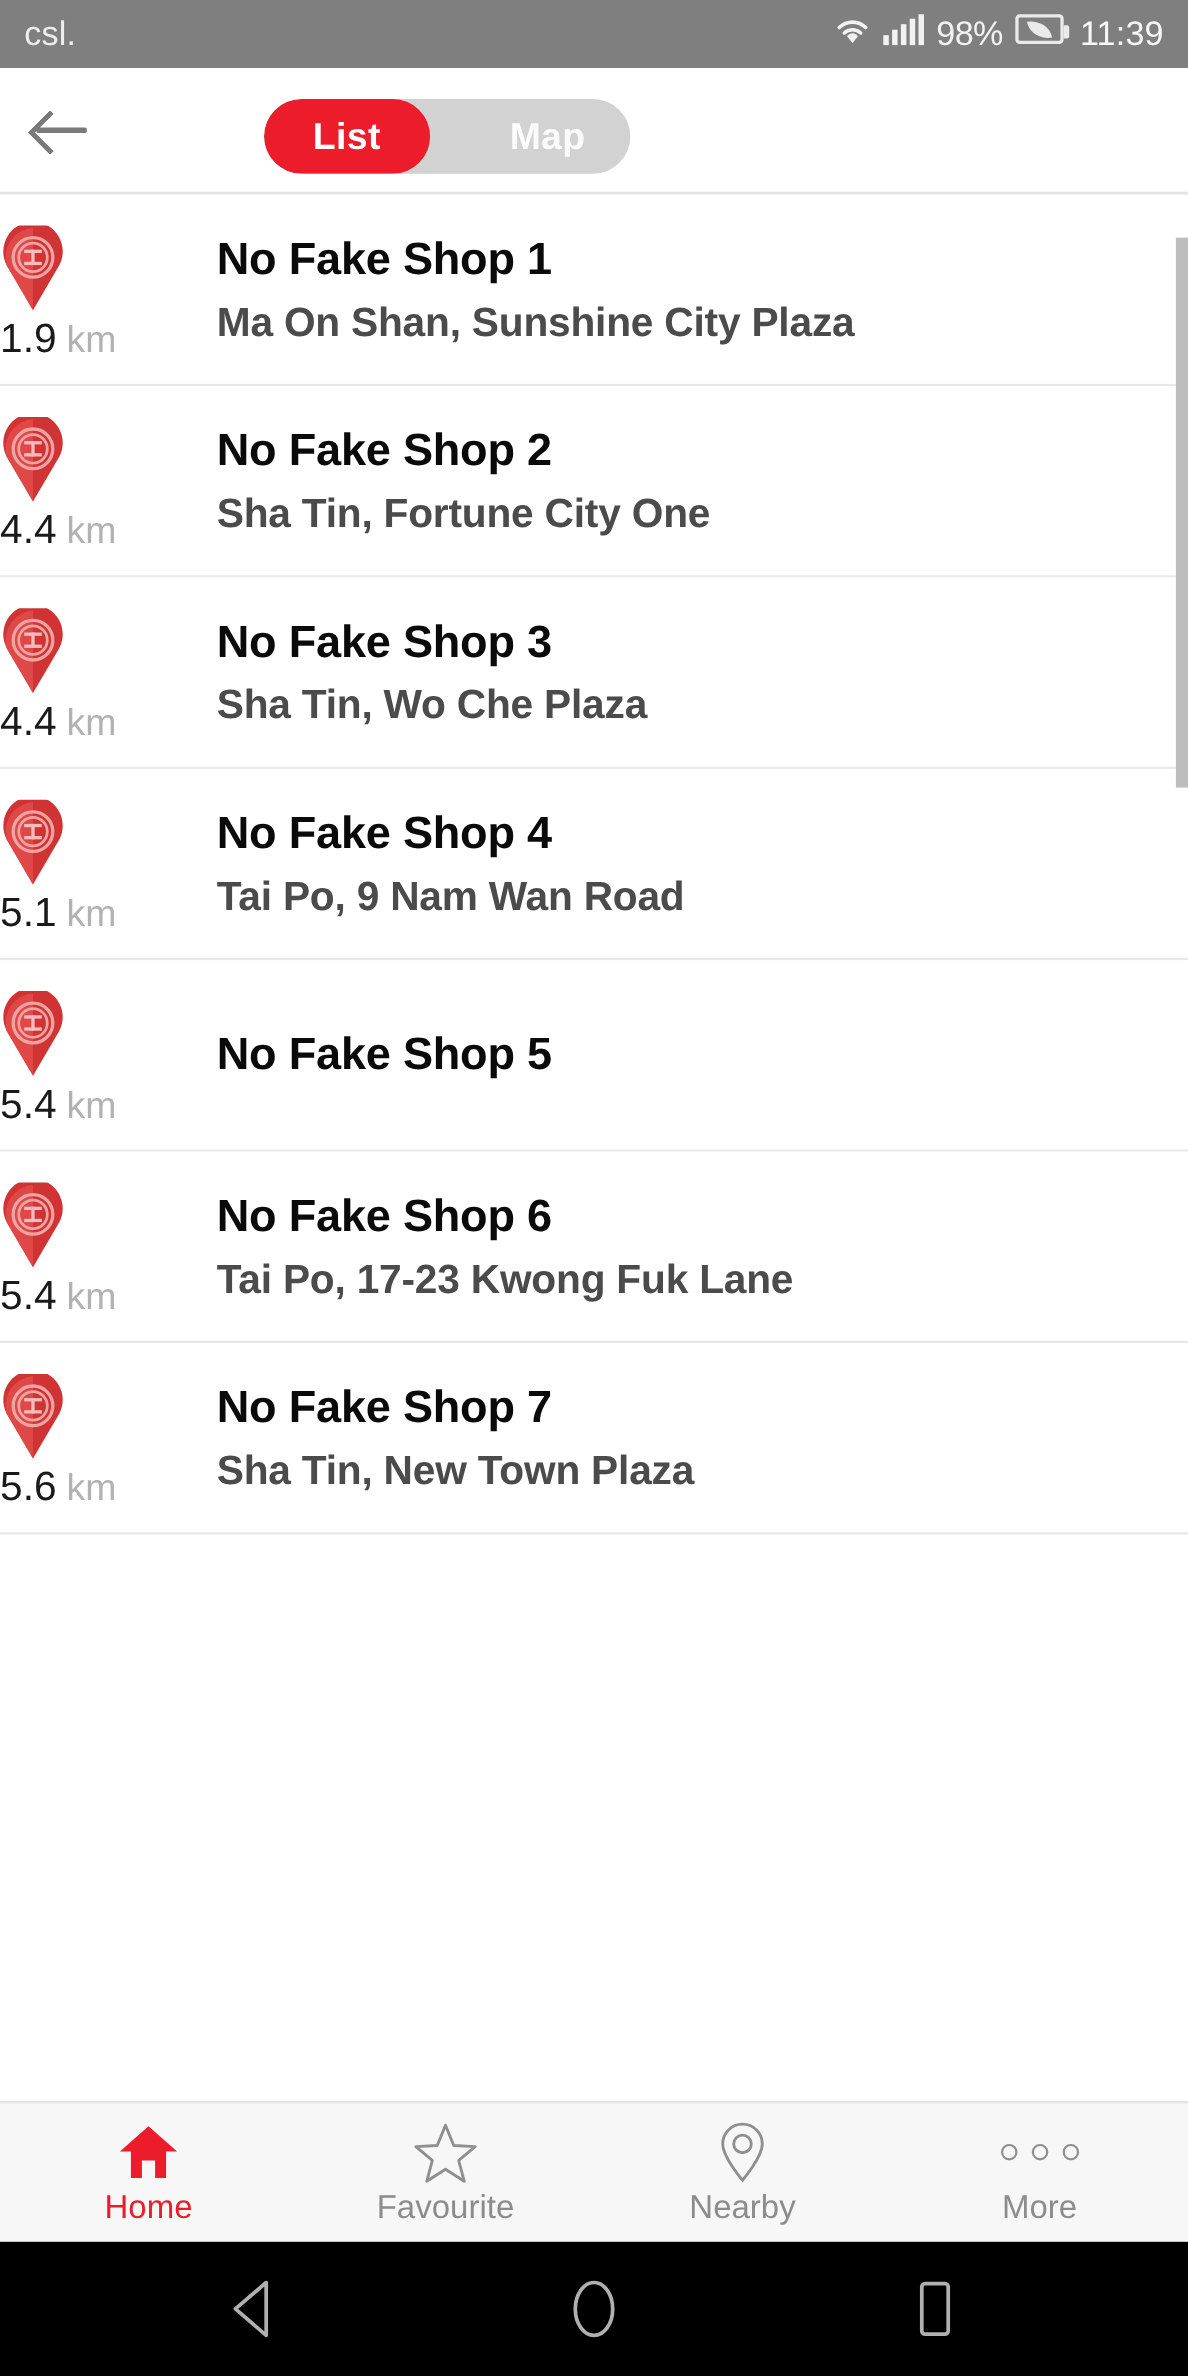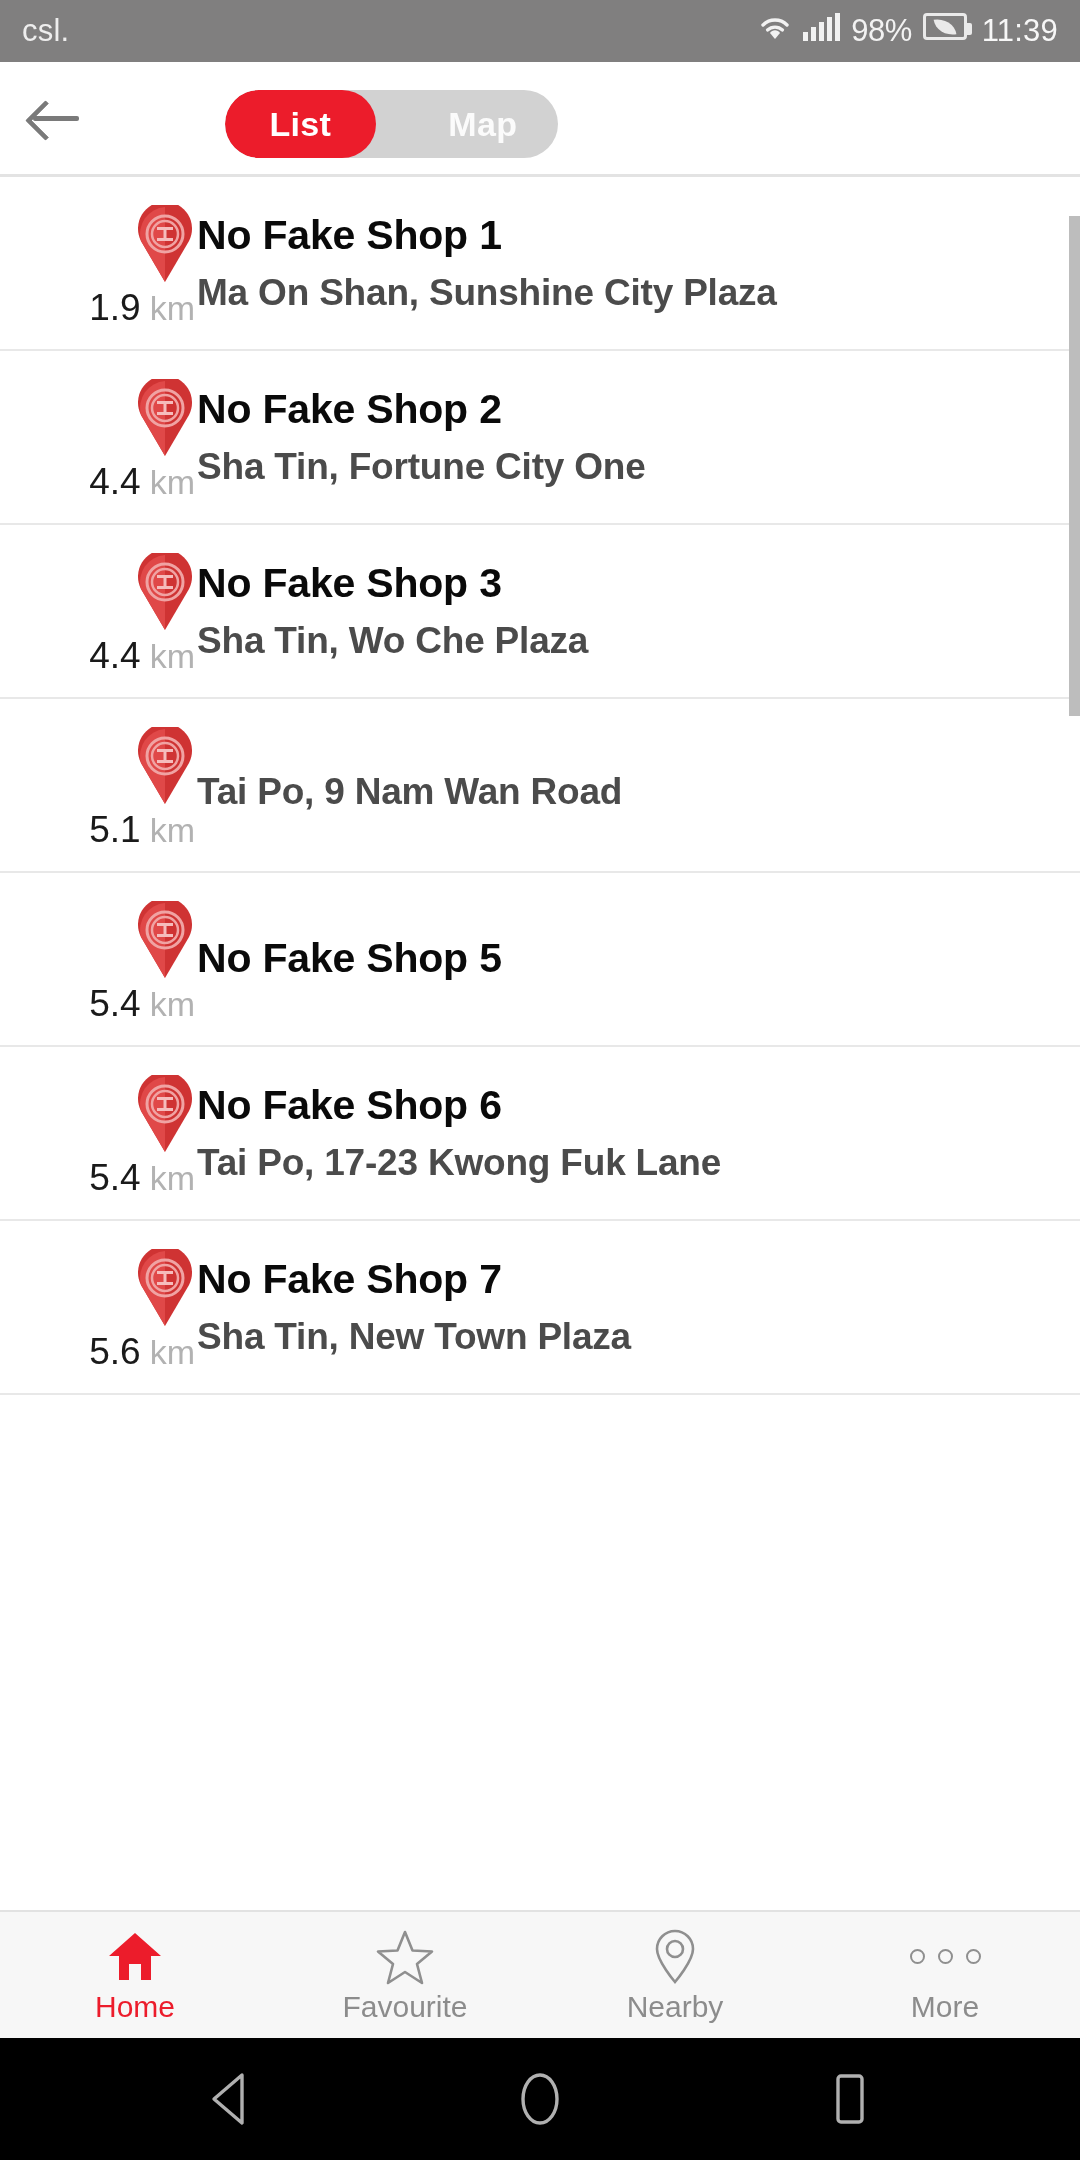--- a/index.html
+++ b/index.html
@@ -53,21 +53,21 @@
   .back-arrow:before{
     content:""; position:absolute; left:2px; top:18px;
     width:46px; height:5px; background:#7a7a7a; border-radius:2px;
   }
   .back-arrow:after{
     content:""; position:absolute; left:0px; top:8px;
     width:24px; height:24px; border-left:5px solid #7a7a7a; border-bottom:5px solid #7a7a7a;
     transform:rotate(45deg); border-radius:2px;
   }
   .segmented {
-    position:absolute; left:225px; top:28px;
+    position:absolute; left:240px; top:28px;
     width:333px; height:68px; border-radius:34px;
     background:#d2d2d2; display:flex; overflow:hidden;gap:32px;
   }
   .seg {
     flex:1; display:flex; align-items:center; justify-content:center;
     font-size:34px; font-weight:bold; color:#ffffff; cursor:pointer;
     letter-spacing:.3px;
   }
   .seg.active { background:#ec1c2b; border-radius:34px; color:#fff; }
   .seg.inactive { color:#fbfbfb; }
@@ -77,21 +77,21 @@
     position:absolute; left:0; top:174px; right:0; bottom:252px;
     background:#fff; overflow:hidden;
   }
   .list-top-sep { height:3px; background:#e3e3e3; }
   .row {
     position:relative; height:174px; display:flex; align-items:center;
     background:#fff; border-bottom:2px solid #e8e8e8;
   }
   .row-left {
     width:195px; min-width:195px; display:flex; flex-direction:column;
-    align-items:flex-end; justify-content:center; padding-top:4px;
+    align-items:flex-start; justify-content:center; padding-top:4px;
   }
   .pin { width:60px; height:78px; position:relative; }
   .pin svg { display:block; width:60px; height:78px; }
   .dist {
     margin-top:6px; display:flex; align-items:baseline; gap:9px;
     line-height:1;
   }
   .dist-num { font-size:37px; color:#1a1a1a; }
   .dist-unit { font-size:34px; color:#b2b2b2; }
   .row-right { flex:1; padding-left:2px; }
@@ -268,20 +268,21 @@
                 <rect x="22" y="33" width="16" height="3"></rect>
               </g>
             </svg>
         </span>
         <span class="dist">
           <span class="dist-num">5.1</span>
           <span class="dist-unit">km</span>
         </span>
       </div>
       <div class="row-right">
+        <div class="shop-name">No Fake Shop 4</div>
         <div class="shop-addr">Tai Po, 9 Nam Wan Road</div>
       </div>
     </div>
 
     <div class="row">
       <div class="row-left">
         <span class="pin">
           <svg viewBox="0 0 60 78">
               <path d="M30 77 L6 36 A27 27 0 1 1 54 36 Z" fill="#cf3333"></path>
               <path d="M30 77 L6 36 A27 27 0 0 1 30 2 Z" fill="#e04848"></path>

